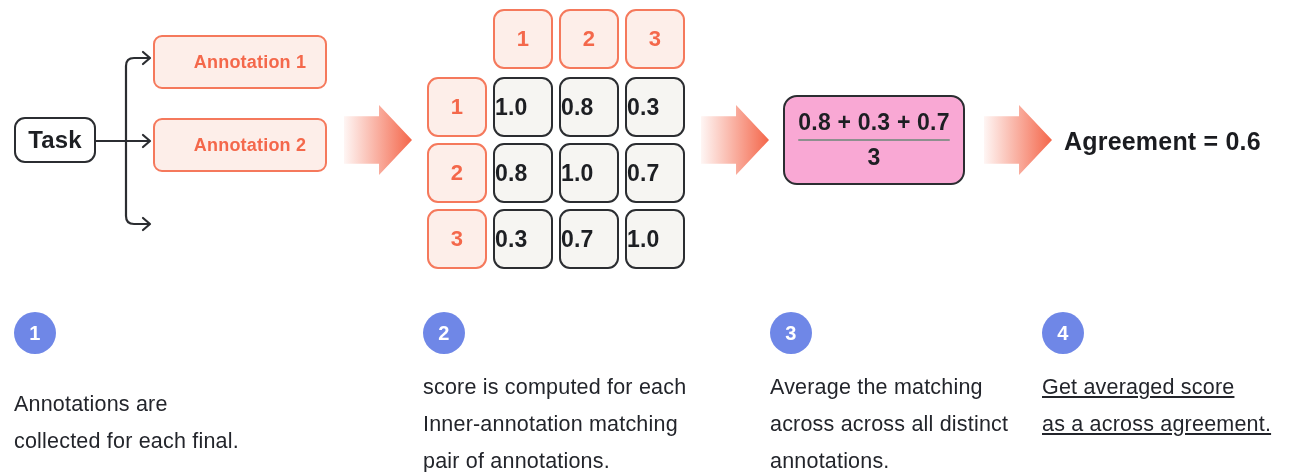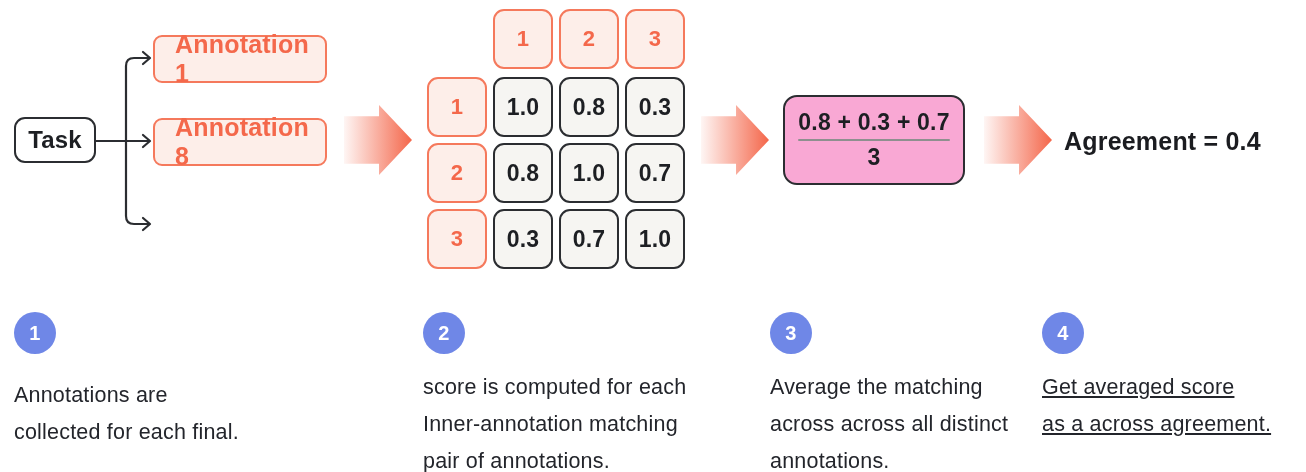--- a/index.html
+++ b/index.html
@@ -13,26 +13,26 @@
     background:#ffffff;border:2px solid #2b2d31;border-radius:10px;
     display:flex;align-items:center;justify-content:center;
     color:#1d1f23;font-weight:600;
   }
   
   .box-coral{
     background:#fdeee9;border:2px solid #f5795c;border-radius:9px;
     display:flex;align-items:center;justify-content:center;
     color:#f4684b;font-weight:700;
   }
-  .ann-box{width:174px;height:48px;font-size:25px;padding-left:20px;}
+  .ann-box{width:174px;height:54px;font-size:18px;padding-left:20px;}
   .task-box{width:82px;height:46px;font-size:24px;border-radius:11px;}
   
   .mx{width:60px;height:60px;font-size:23px;}
   .mx-cell{background:#f6f5f2;border:2px solid #2b2d31;border-radius:11px;
-    display:flex;align-items:center;justify-content:center;color:#1d1f23;font-weight:600;}
+    display:flex;align-items:center;justify-content:flex-start;color:#1d1f23;font-weight:600;}
   .mx-hdr{border-radius:11px;font-size:22px;}
   
   .formula-box{width:182px;height:90px;border-radius:14px;flex-direction:column;gap:4px;background:#f9a8d4;}
   .formula-num{font-size:23px;font-weight:600;color:#1d1f23;line-height:1.1;}
   .formula-divider{width:152px;height:2px;background:#8f8f8f;border-radius:1px;}
   .formula-den{font-size:23px;font-weight:600;color:#1d1f23;line-height:1.1;}
   .result-label{font-size:25px;font-weight:700;color:#1b1c20;white-space:nowrap;}
   
   .step-circle{
     width:42px;height:42px;border-radius:50%;background:#6f87e7;
@@ -59,21 +59,21 @@
       <path d="M49,12 L56,18 L49,24"></path>
       <path d="M49,95 L56,101 L49,107"></path>
       <path d="M49,178 L56,184 L49,190"></path>
     </g>
   </svg>
 
   <div class="abs box-coral ann-box" style="left:153px;top:35px;">
     <span>Annotation 1</span>
   </div>
   <div class="abs box-coral ann-box" style="left:153px;top:118px;">
-    <span>Annotation 8</span>
+    <span>Annotation 2</span>
   </div>
 
   <svg class="abs" style="left:344px;top:104px;" width="68" height="72" viewBox="0 0 66 68">
     <defs>
         <linearGradient id="ag1" x1="0" y1="0" x2="1" y2="0">
       <stop offset="0" stop-color="#f4664a" stop-opacity="0.06"></stop>
       <stop offset="1" stop-color="#f4664a" stop-opacity="1"></stop>
     </linearGradient>
       </defs>
     <polygon points="0,11 34,11 34,0 66,34 34,68 34,57 0,57" fill="url(#ag1)"></polygon>
@@ -146,27 +146,27 @@
   <svg class="abs" style="left:984px;top:104px;" width="68" height="72" viewBox="0 0 66 68">
     <defs>
         <linearGradient id="ag3" x1="0" y1="0" x2="1" y2="0">
       <stop offset="0" stop-color="#f4664a" stop-opacity="0.06"></stop>
       <stop offset="1" stop-color="#f4664a" stop-opacity="1"></stop>
     </linearGradient>
       </defs>
     <polygon points="0,11 34,11 34,0 66,34 34,68 34,57 0,57" fill="url(#ag3)"></polygon>
   </svg>
 
-  <div class="abs result-label" style="left:1064px;top:127px;">Agreement = 0.4</div>
+  <div class="abs result-label" style="left:1064px;top:127px;">Agreement = 0.6</div>
 
   <div class="abs" style="left:14px;top:312px;">
     <div class="step-circle">
       <span>1</span>
     </div>
-    <div class="step-text" style="margin-top:23px;">
+    <div class="step-text" style="margin-top:32px;">
       <div>Annotations are</div>
       <div>collected for each final.</div>
     </div>
   </div>
 
   <div class="abs" style="left:423px;top:312px;">
     <div class="step-circle">
       <span>2</span>
     </div>
     <div class="step-text" style="margin-top:15px;">

